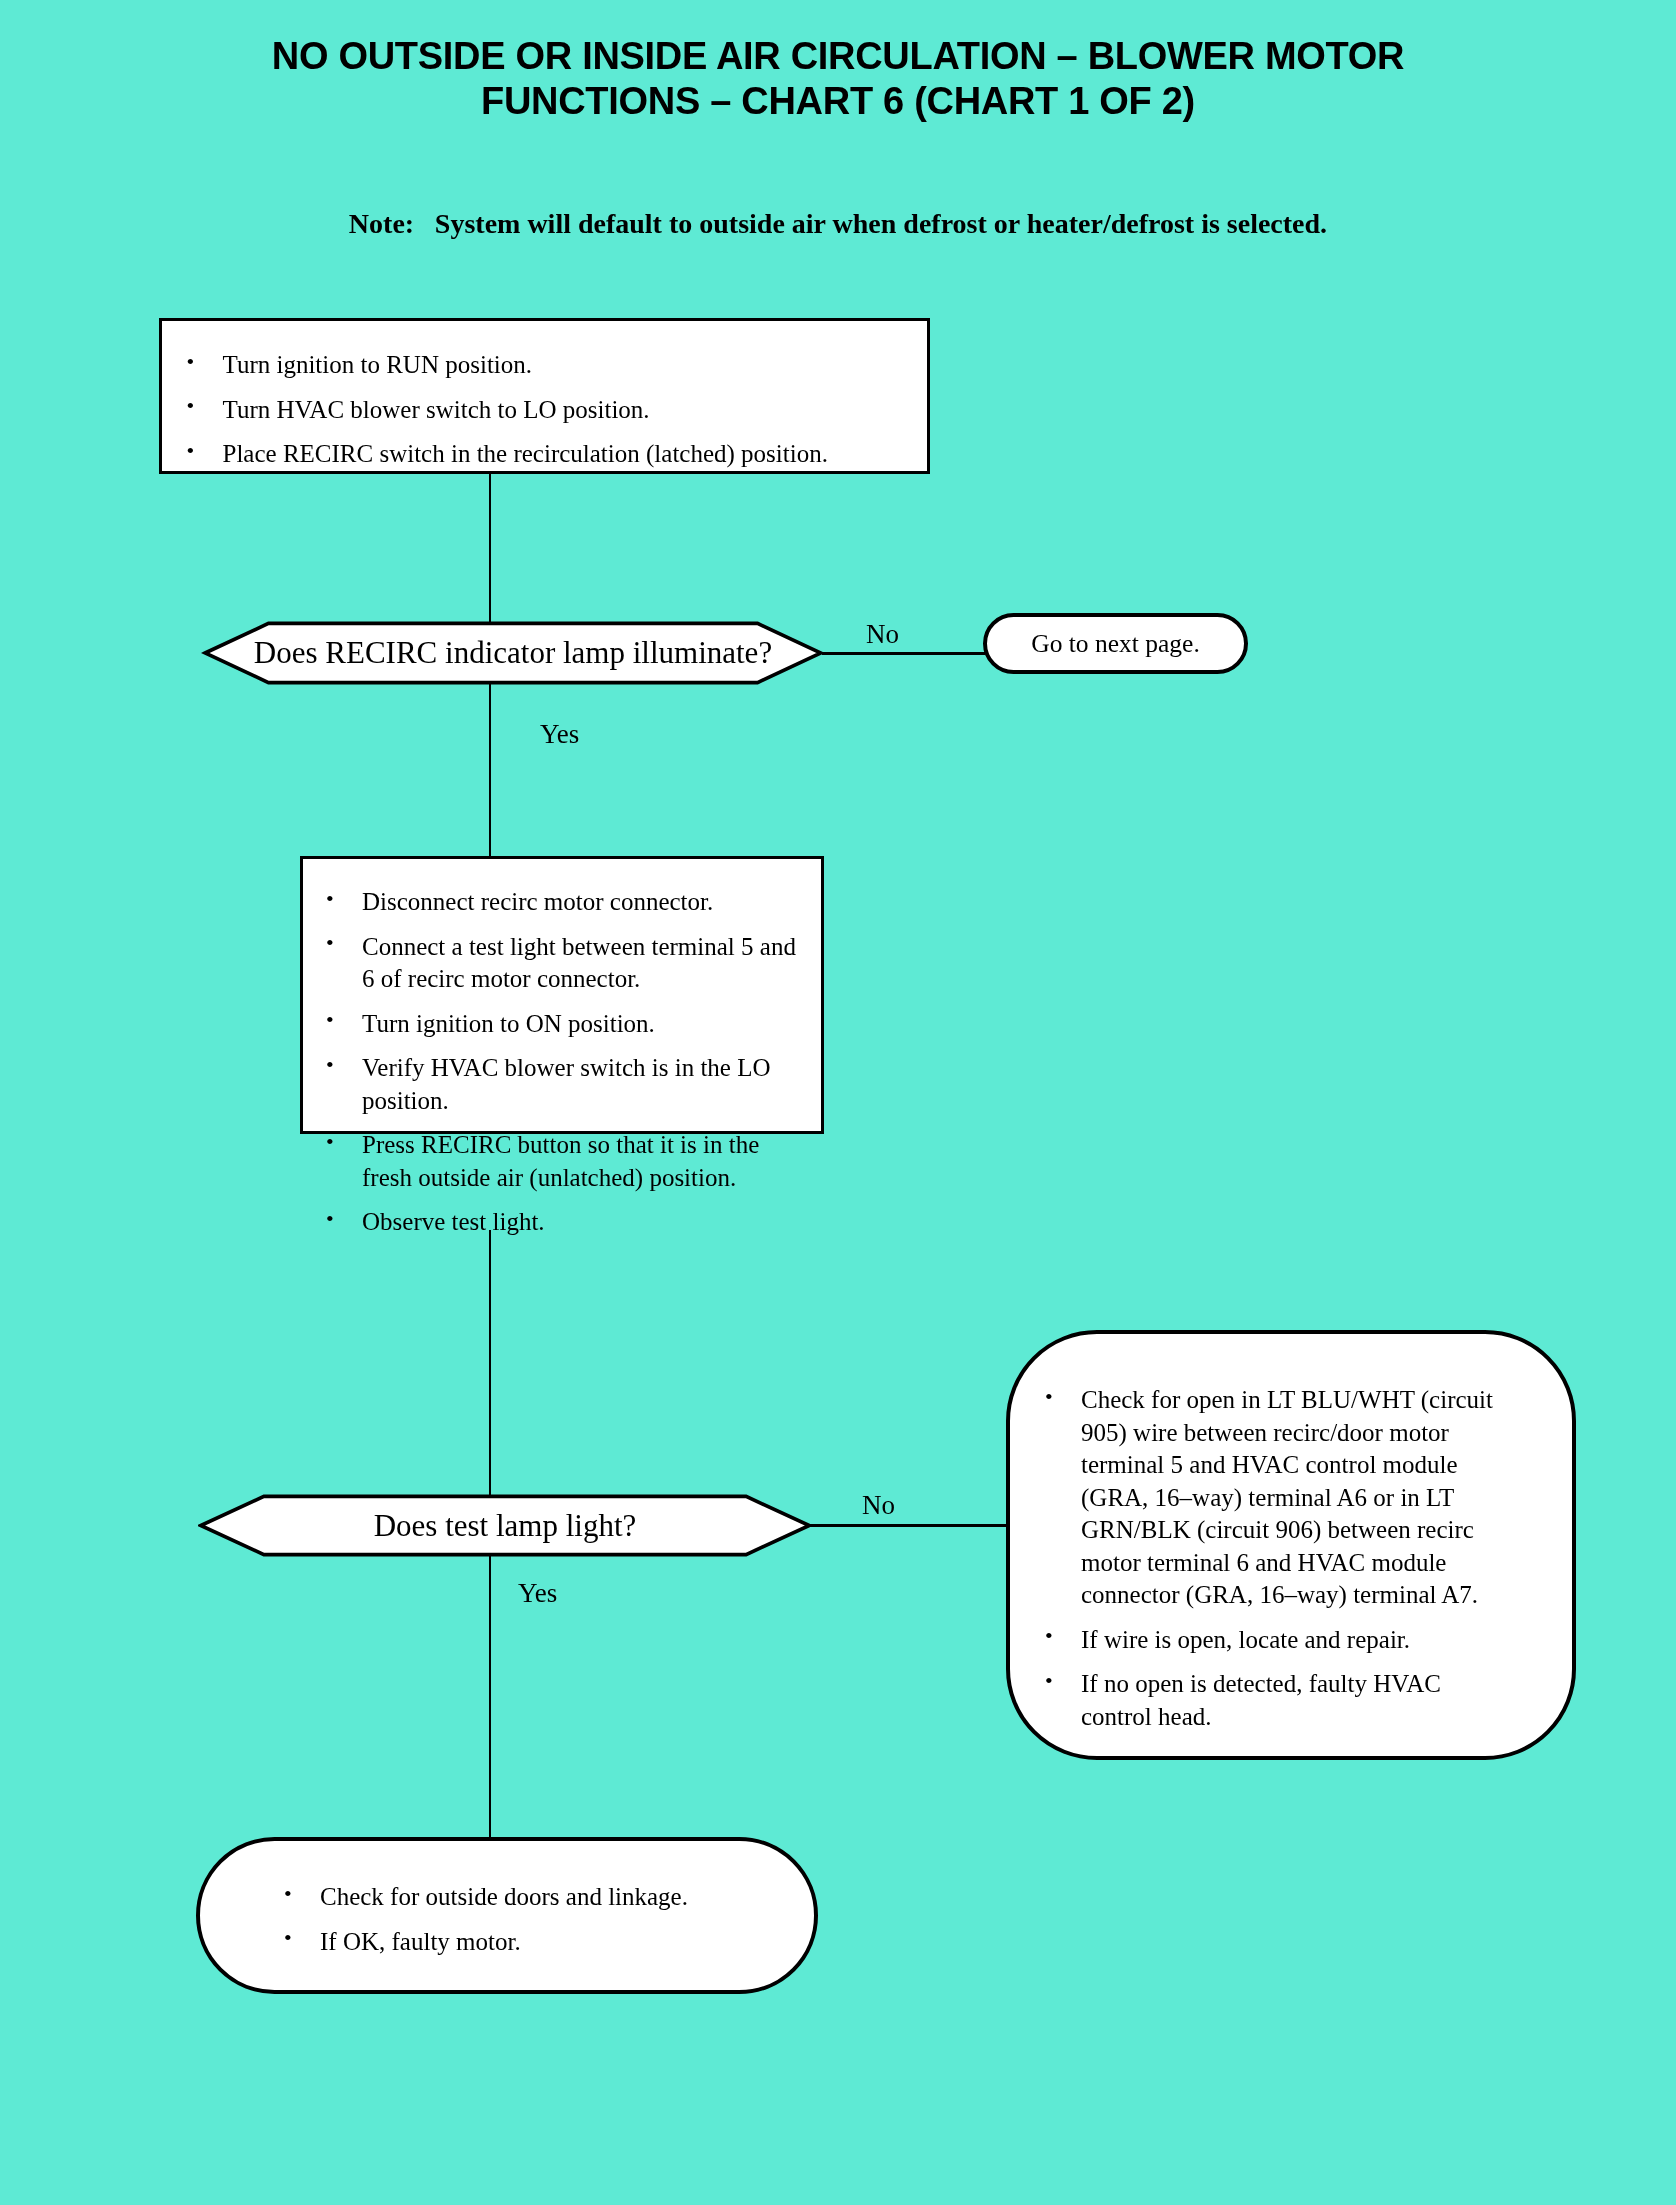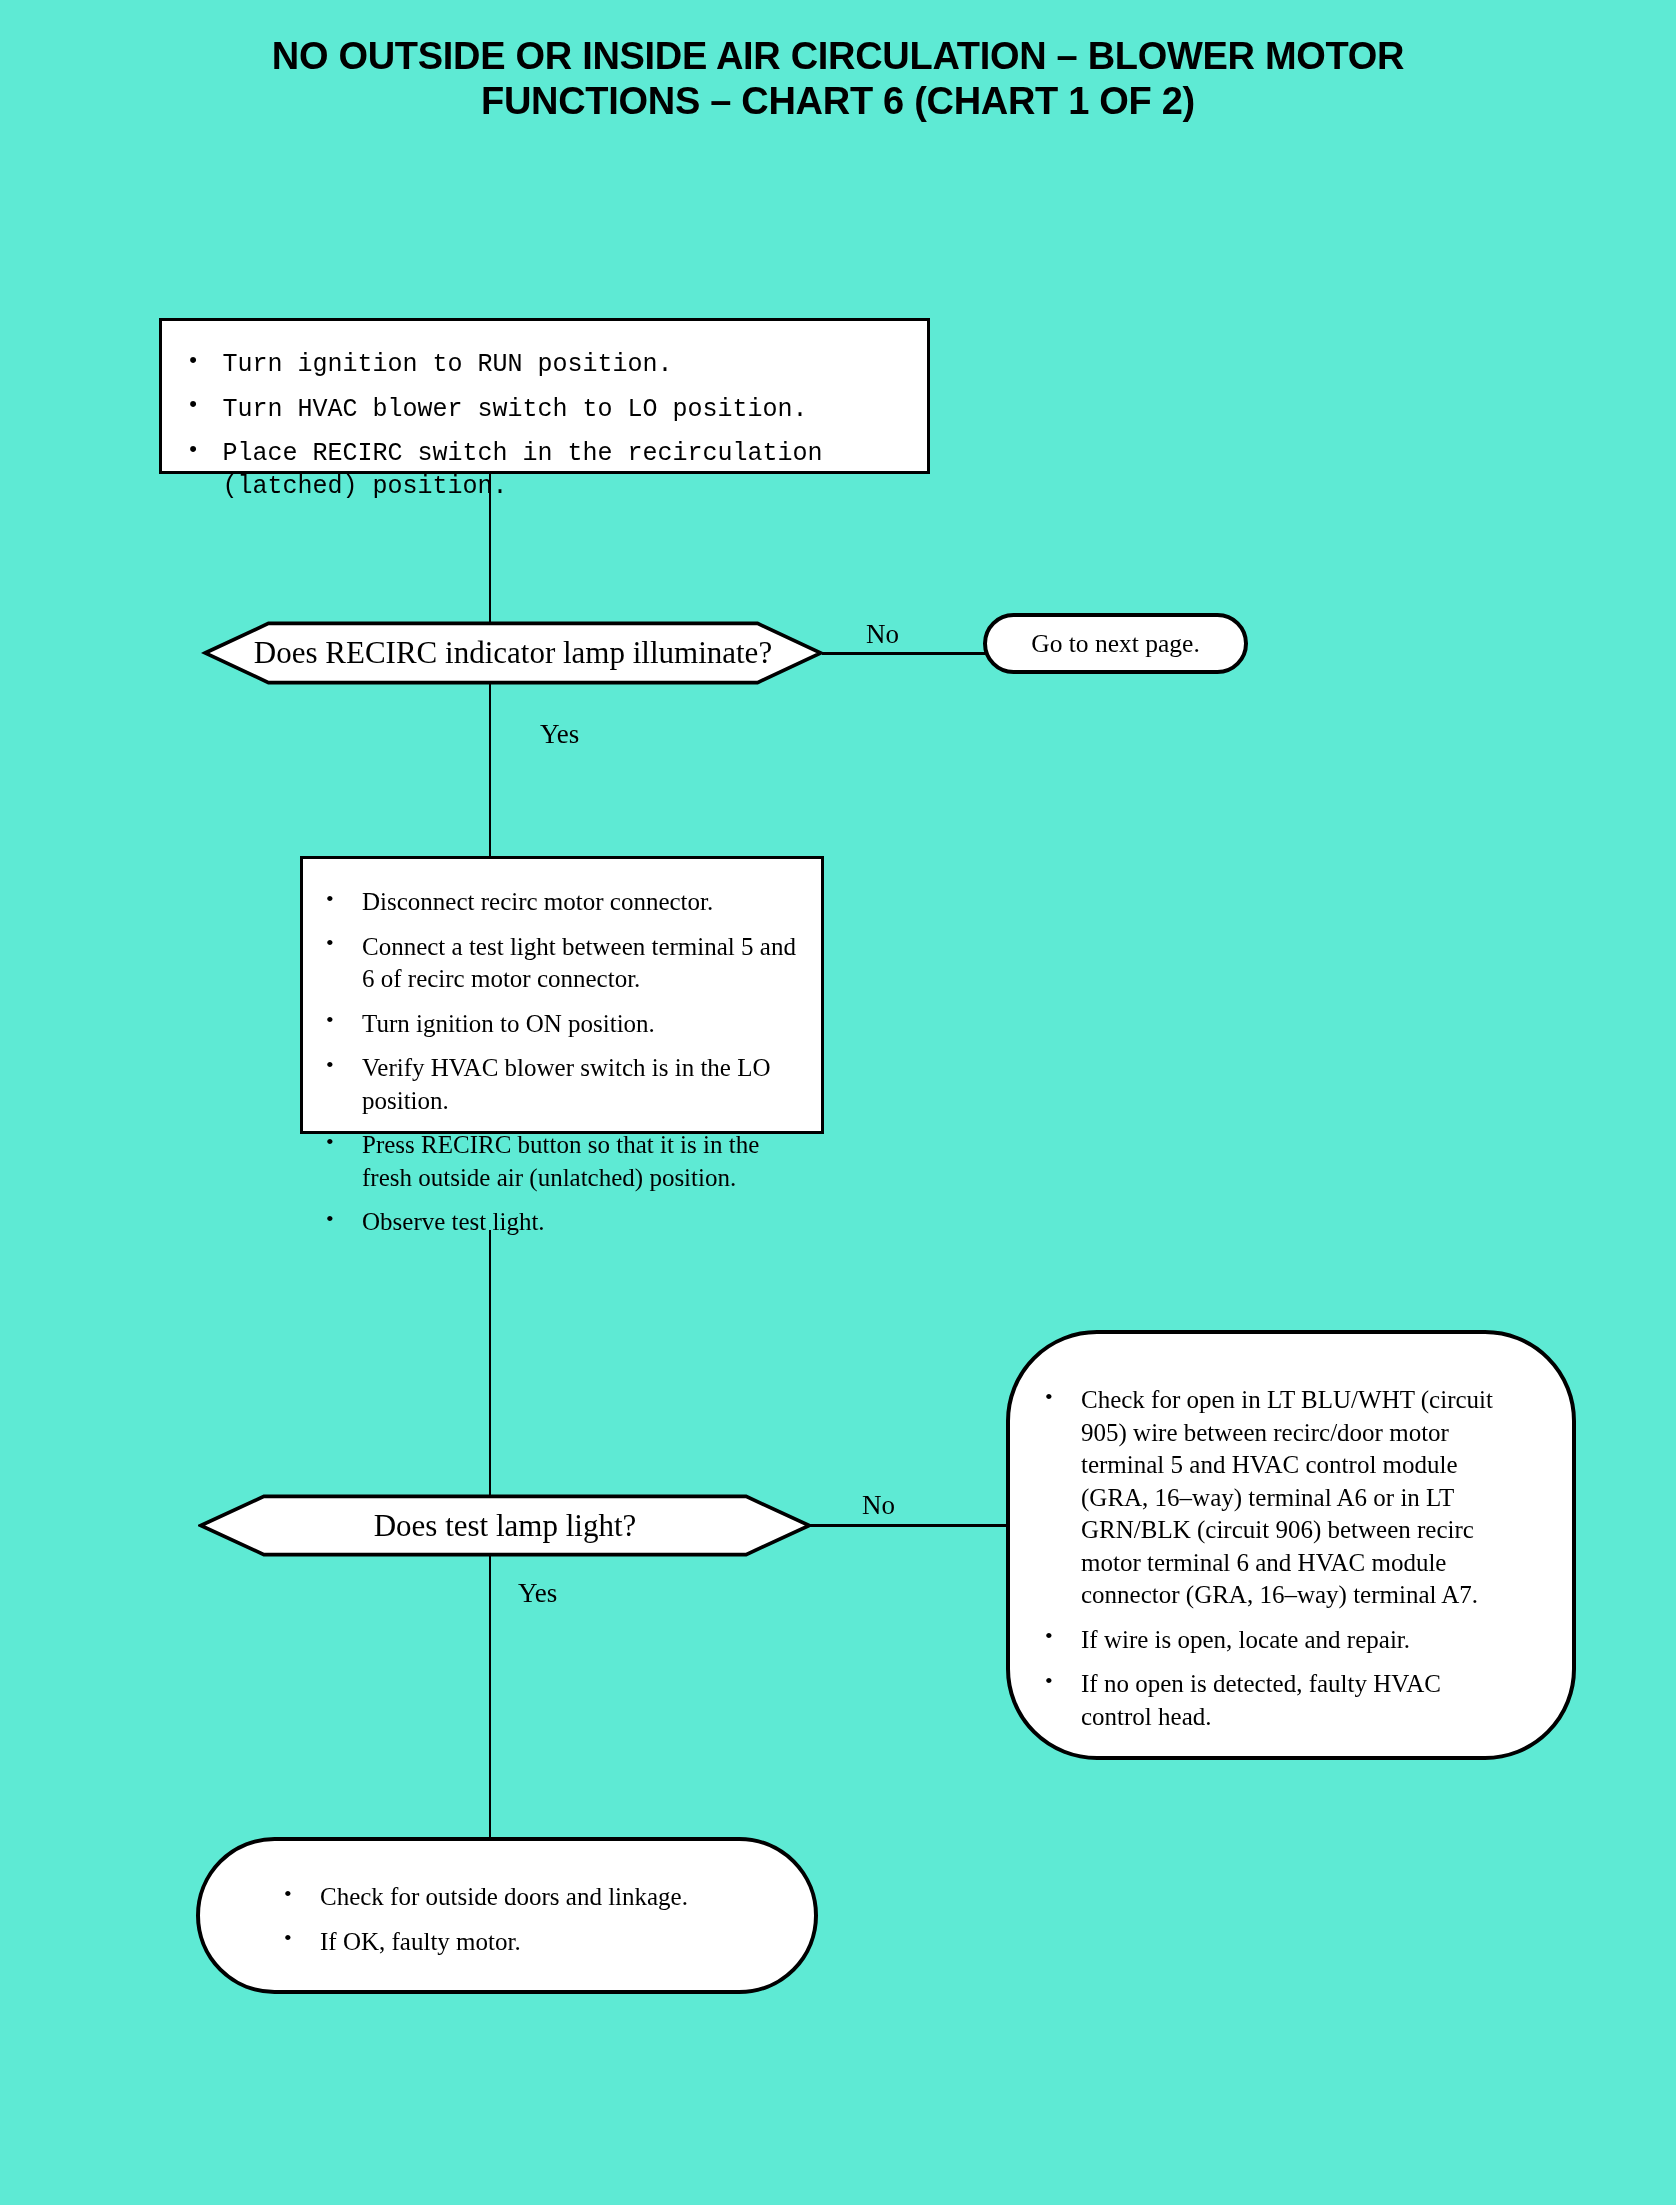--- a/index.html
+++ b/index.html
@@ -139,23 +139,26 @@
   }
 </style>
 </head>
 <body>
 
 <div id="page">
 
   <div id="chart-title">NO OUTSIDE OR INSIDE AIR CIRCULATION – BLOWER MOTOR
 FUNCTIONS – CHART 6 (CHART 1 OF 2)</div>
 
+  <div id="note-row">
+    <span class="note-label">Note:</span><span>System will default to outside air when defrost or heater/defrost is selected.</span>
+  </div>
 
   <div class="node rect-node" style="left:159px; top:318px; width:771px; height:156px;">
-    <ul class="bullets" style="position:absolute; left:19.5px; top:28px; right:16px;font-family:Liberation Mono, monospace;">
+    <ul class="bullets" style="position:absolute; left:19.5px; top:28px; right:16px;">
       <li>Turn ignition to RUN position.</li>
       <li>Turn HVAC blower switch to LO position.</li>
       <li>Place RECIRC switch in the recirculation (latched) position.</li>
     </ul>
   </div>
 
   <div class="vline" style="left:489px; top:474px; height:149px;"></div>
 
   <div class="decision" style="left:201px; top:621px; width:624px; height:64px;">
     <svg width="624" height="64" viewBox="0 0 1026 106">

